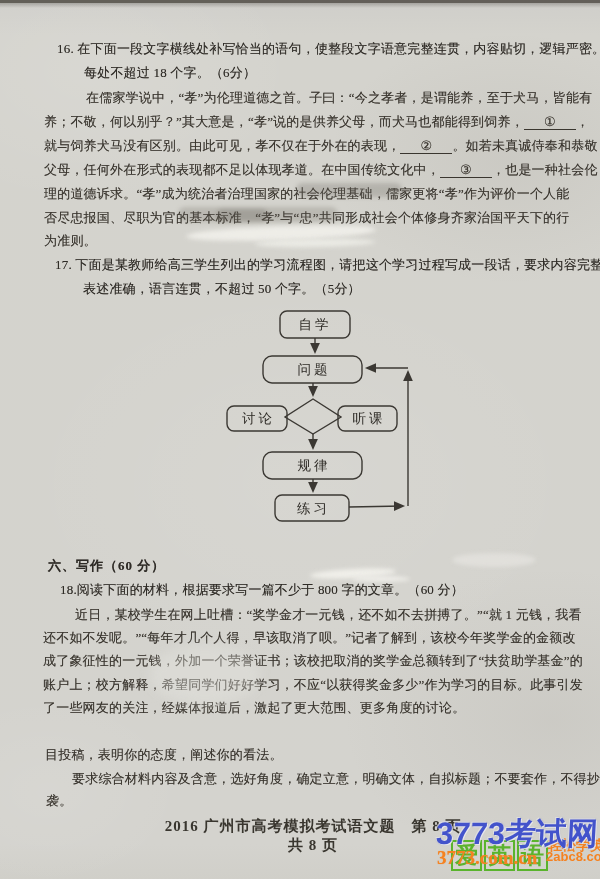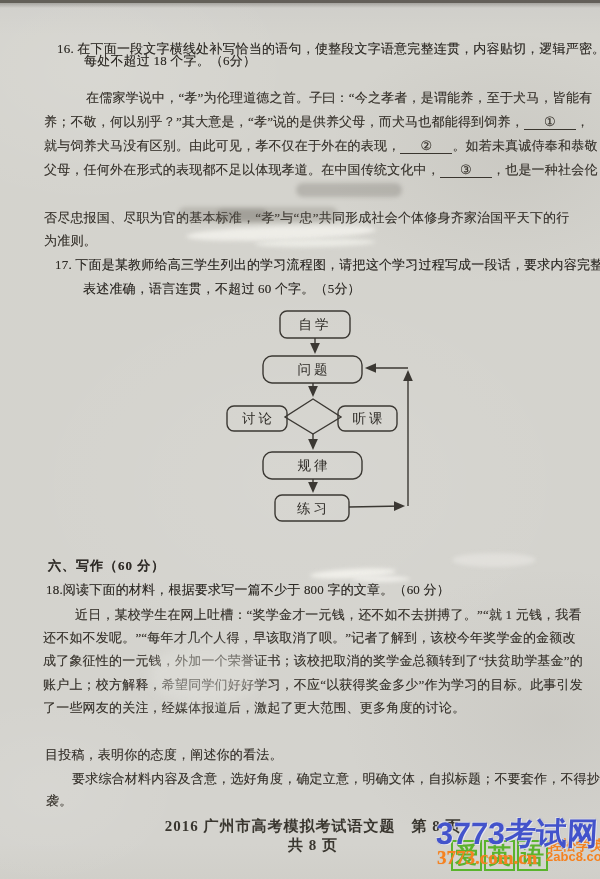--- a/index.html
+++ b/index.html
@@ -61,30 +61,31 @@
              text-shadow:1px 1px 0 rgba(236,236,240,.85), -1px -1px 0 rgba(236,236,240,.6), 0 0 2px rgba(67,83,203,.35); }
 </style>
 </head>
 <body>
 
 <div class="page">
   <div class="top-edge"></div>
   <div class="top-edge2"></div>
 
   <div class="tl stem" style="left:57px; top:40px;">16. 在下面一段文字横线处补写恰当的语句，使整段文字语意完整连贯，内容贴切，逻辑严密。</div>
-  <div class="tl stem" style="left:84px; top:52px;">每处不超过 18 个字。（6分）</div>
+  <div class="tl stem" style="left:84px; top:64px;">每处不超过 18 个字。（6分）</div>
   <div class="tl kai" style="left:86px; top:89px;">在儒家学说中，“孝”为伦理道德之首。子曰：“今之孝者，是谓能养，至于犬马，皆能有</div>
   <div class="tl kai" style="left:44px; top:113px;"><span>养；不敬，何以别乎？”其大意是，“孝”说的是供养父母，而犬马也都能得到饲养，</span><span class="blank">①</span><span>，</span></div>
   <div class="tl kai" style="left:44px; top:137px;"><span>就与饲养犬马没有区别。由此可见，孝不仅在于外在的表现，</span><span class="blank">②</span><span>。如若未真诚侍奉和恭敬</span></div>
   <div class="tl kai" style="left:44px; top:161px;"><span>父母，任何外在形式的表现都不足以体现孝道。在中国传统文化中，</span><span class="blank">③</span><span>，也是一种社会伦</span></div>
+  <div class="tl kai" style="left:44px; top:185px;">理的道德诉求。“孝”成为统治者治理国家的社会伦理基础，儒家更将“孝”作为评价一个人能</div>
   <div class="tl kai" style="left:44px; top:209px;">否尽忠报国、尽职为官的基本标准，“孝”与“忠”共同形成社会个体修身齐家治国平天下的行</div>
   <div class="tl kai" style="left:44px; top:232px;">为准则。</div>
 
   <div class="tl stem" style="left:55px; top:256px;">17. 下面是某教师给高三学生列出的学习流程图，请把这个学习过程写成一段话，要求内容完整，</div>
-  <div class="tl stem" style="left:83px; top:280px;">表述准确，语言连贯，不超过 60 个字。（5分）</div>
+  <div class="tl stem" style="left:83px; top:280px;">表述准确，语言连贯，不超过 50 个字。（5分）</div>
 
   <svg class="flowchart" width="280" height="230" viewBox="180 300 280 230">
     <defs>
       <marker id="arr" markerWidth="9" markerHeight="8" refX="6.5" refY="3.5" orient="auto">
         <path d="M0,0 L8,3.5 L0,7 z" class="arrhead"></path>
       </marker>
     </defs>
     <rect x="280" y="311" width="70" height="27" rx="7"></rect>
     <rect x="263" y="356" width="99" height="27" rx="9"></rect>
     <rect x="227" y="406" width="60" height="25" rx="7"></rect>
@@ -104,21 +105,21 @@
 
     <text x="315" y="329" text-anchor="middle">自学</text>
     <text x="314" y="374" text-anchor="middle">问题</text>
     <text x="258.5" y="423" text-anchor="middle">讨论</text>
     <text x="369" y="423" text-anchor="middle">听课</text>
     <text x="314" y="470" text-anchor="middle">规律</text>
     <text x="313.5" y="513" text-anchor="middle">练习</text>
   </svg>
 
   <div class="tl stem bold" style="left:48px; top:557px;">六、写作（60 分）</div>
-  <div class="tl stem" style="left:46px; top:581px;font-family:Liberation Serif, serif;">18.阅读下面的材料，根据要求写一篇不少于 800 字的文章。（60 分）</div>
+  <div class="tl stem" style="left:60px; top:581px;font-family:Liberation Serif, serif;">18.阅读下面的材料，根据要求写一篇不少于 800 字的文章。（60 分）</div>
   <div class="tl kai" style="left:75px; top:606px;">近日，某校学生在网上吐槽：“奖学金才一元钱，还不如不去拼搏了。”“就 1 元钱，我看</div>
   <div class="tl kai" style="left:43px; top:629px;">还不如不发呢。”“每年才几个人得，早该取消了呗。”记者了解到，该校今年奖学金的金额改</div>
   <div class="tl kai" style="left:43px; top:652px;">成了象征性的一元钱，外加一个荣誉证书；该校把取消的奖学金总额转到了“扶贫助学基金”的</div>
   <div class="tl kai" style="left:43px; top:676px;">账户上；校方解释，希望同学们好好学习，不应“以获得奖金多少”作为学习的目标。此事引发</div>
   <div class="tl kai" style="left:43px; top:699px;">了一些网友的关注，经媒体报道后，激起了更大范围、更多角度的讨论。</div>
   <div class="tl kai" style="left:45px; top:746px;">目投稿，表明你的态度，阐述你的看法。</div>
   <div class="tl kai" style="left:72px; top:770px;">要求综合材料内容及含意，选好角度，确定立意，明确文体，自拟标题；不要套作，不得抄</div>
   <div class="tl kai" style="left:46px; top:792px;">袭。</div>
 
   <div class="smudge sm-dark1"></div>

